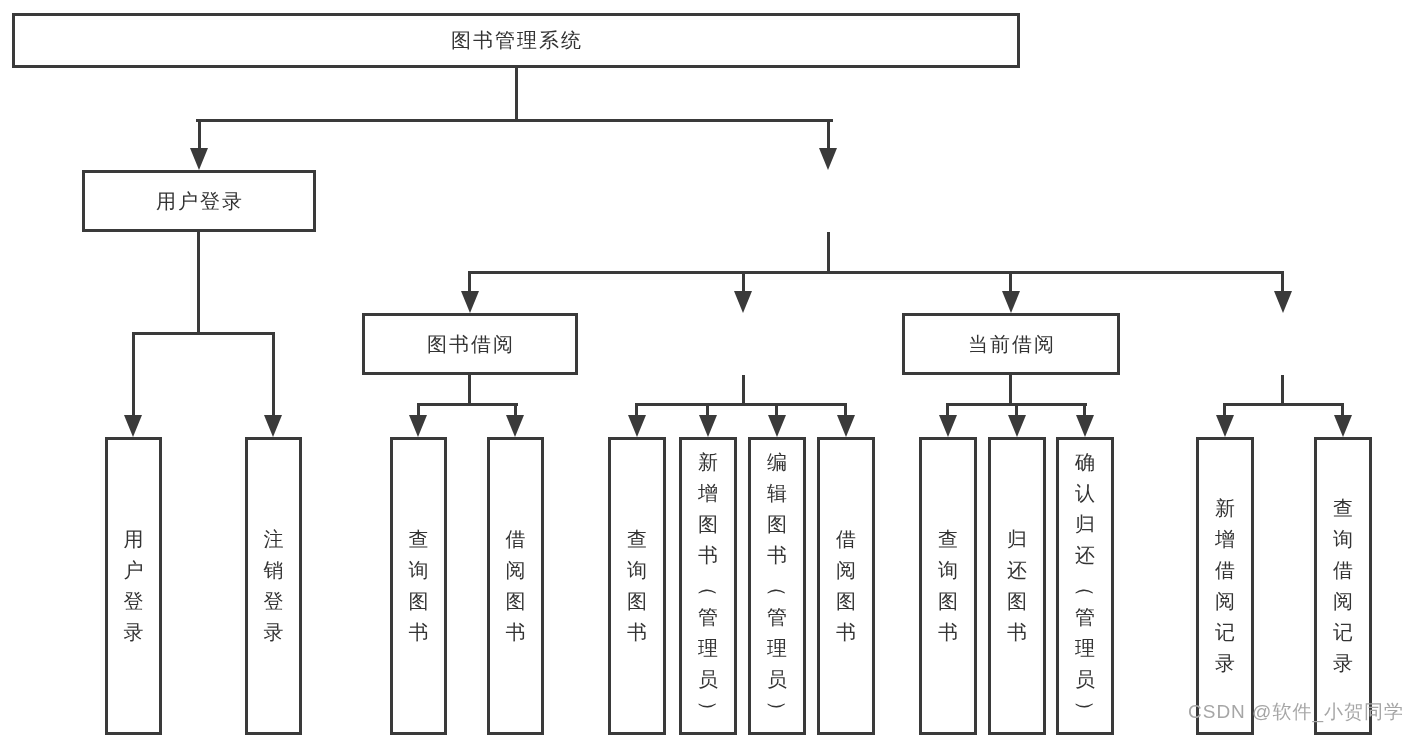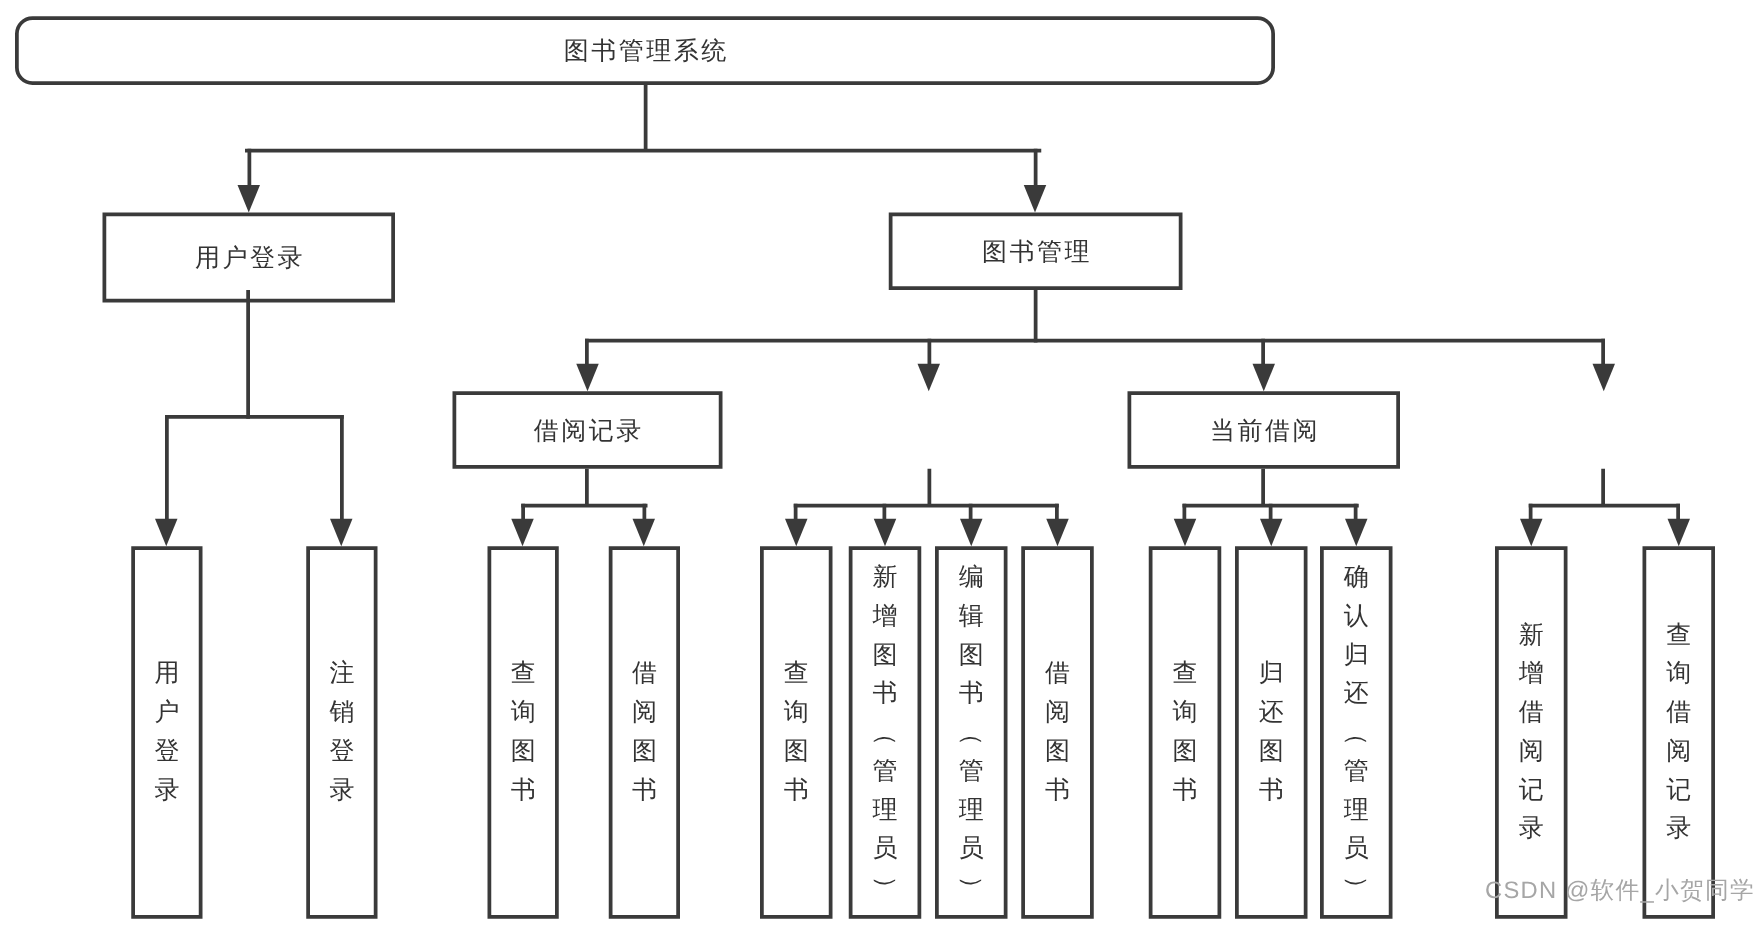--- a/index.html
+++ b/index.html
@@ -31,33 +31,30 @@
     position:absolute; left:1188px; top:699px;
     font-size:19px; letter-spacing:1px; color:var(--watermark,#a6a6a6);
     white-space:nowrap;
   }
 </style>
 </head>
 <body>
 
 <div class="canvas">
 
-  <div class="box hbox" style="left:12px;top:13px;width:1008px;height:55px;border-radius:14px;">
+  <div class="box hbox" style="left:12px;top:13px;width:1008px;height:55px;">
     <span>图书管理系统</span>
   </div>
 
-  <div class="box hbox" style="left:82px;top:170px;width:234px;height:72px;">
+  <div class="box hbox" style="left:82px;top:170px;width:234px;height:62px;">
     <span>用户登录</span>
   </div>
-  <div class="box hbox" style="left:711px;top:170px;width:235px;height:62px;">
-    <span>图书管理</span>
-  </div>
 
   <div class="box hbox" style="left:362px;top:313px;width:216px;height:62px;">
-    <span>借阅记录</span>
+    <span>图书借阅</span>
   </div>
   <div class="box hbox" style="left:902px;top:313px;width:218px;height:62px;text-align:center;">
     <span>当前借阅</span>
   </div>
 
   <div class="box leaf" style="left:105px;top:437px;width:57px;height:298px;">
       <span class="vchar">用</span>
       <span class="vchar">户</span>
       <span class="vchar">登</span>
       <span class="vchar">录</span>

